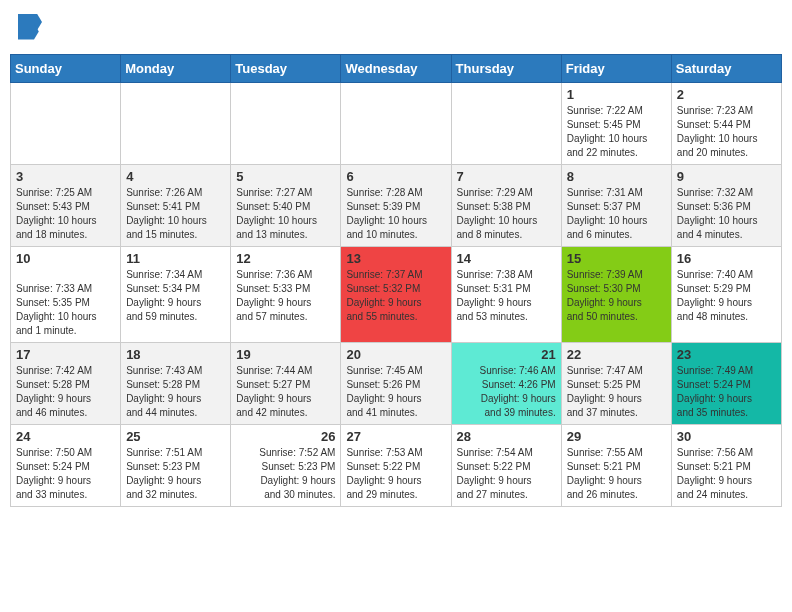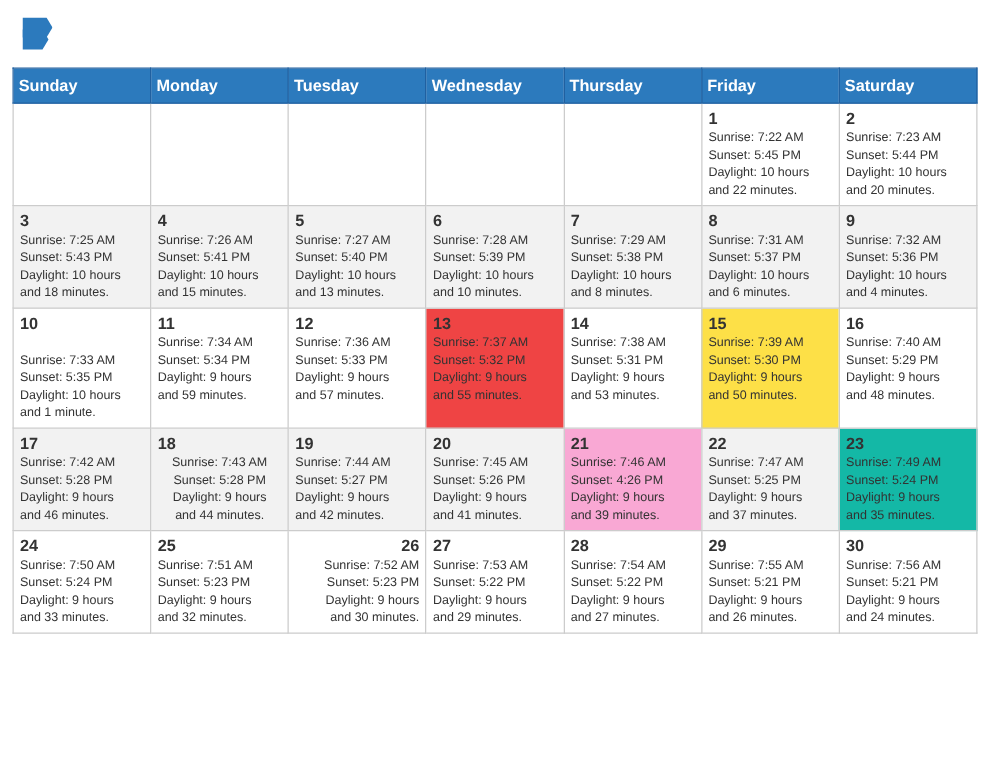--- a/index.html
+++ b/index.html
@@ -233,21 +233,21 @@
 Daylight: 9 hours
 and 55 minutes.</div>
         </td>
         <td style="background-color: rgb(255, 255, 255);">
           <span class="day-num">14</span>
           <div class="cell-info" style="white-space: pre-line;">Sunrise: 7:38 AM
 Sunset: 5:31 PM
 Daylight: 9 hours
 and 53 minutes.</div>
         </td>
-        <td style="background-color: #fde047;">
+        <td style="background-color: #84cc16;">
           <span class="day-num">15</span>
           <div class="cell-info" style="white-space: pre-line;">Sunrise: 7:39 AM
 Sunset: 5:30 PM
 Daylight: 9 hours
 and 50 minutes.</div>
         </td>
         <td style="background-color: rgb(255, 255, 255);">
           <span class="day-num">16</span>
           <div class="cell-info" style="white-space: pre-line;">Sunrise: 7:40 AM
 Sunset: 5:29 PM
@@ -258,40 +258,40 @@
       <tr>
         <td style="background-color: rgb(242, 242, 242);">
           <span class="day-num">17</span>
           <div class="cell-info" style="white-space: pre-line;">Sunrise: 7:42 AM
 Sunset: 5:28 PM
 Daylight: 9 hours
 and 46 minutes.</div>
         </td>
         <td style="background-color: rgb(242, 242, 242);">
           <span class="day-num">18</span>
-          <div class="cell-info" style="white-space: pre-line; text-align: center;">Sunrise: 7:43 AM
+          <div class="cell-info" style="white-space: pre-line;">Sunrise: 7:43 AM
 Sunset: 5:28 PM
 Daylight: 9 hours
 and 44 minutes.</div>
         </td>
         <td style="background-color: rgb(242, 242, 242);">
           <span class="day-num">19</span>
           <div class="cell-info" style="white-space: pre-line;">Sunrise: 7:44 AM
 Sunset: 5:27 PM
 Daylight: 9 hours
 and 42 minutes.</div>
         </td>
         <td style="background-color: rgb(242, 242, 242);">
           <span class="day-num">20</span>
           <div class="cell-info" style="white-space: pre-line;">Sunrise: 7:45 AM
 Sunset: 5:26 PM
 Daylight: 9 hours
 and 41 minutes.</div>
         </td>
-        <td style="background-color: #f9a8d4;">
+        <td style="background-color: #5eead4; text-align: right;">
           <span class="day-num">21</span>
           <div class="cell-info" style="white-space: pre-line;">Sunrise: 7:46 AM
 Sunset: 4:26 PM
 Daylight: 9 hours
 and 39 minutes.</div>
         </td>
         <td style="background-color: rgb(242, 242, 242);">
           <span class="day-num">22</span>
           <div class="cell-info" style="white-space: pre-line;">Sunrise: 7:47 AM
 Sunset: 5:25 PM

